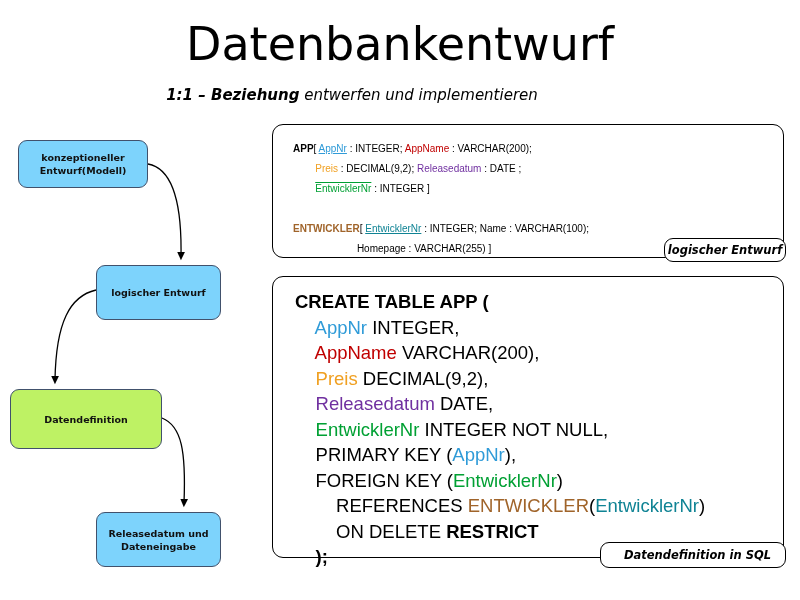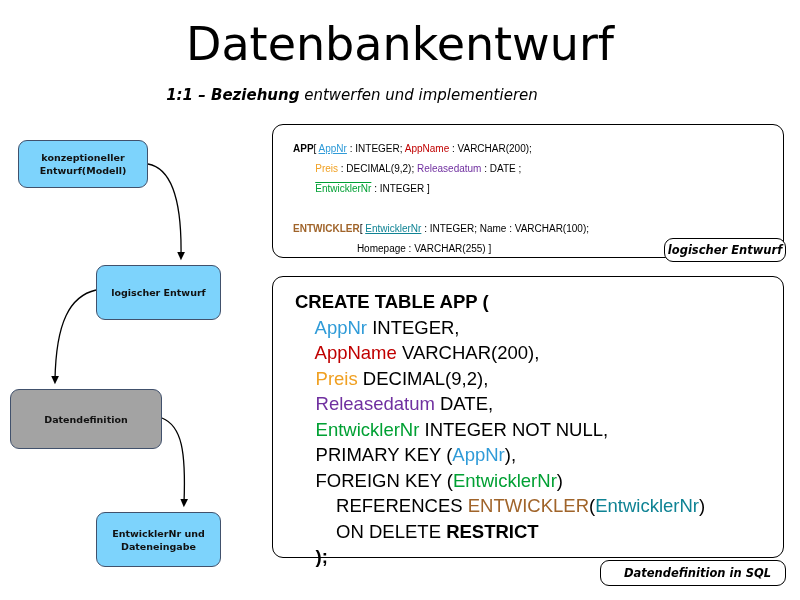--- a/index.html
+++ b/index.html
@@ -55,21 +55,21 @@
     justify-content: center;
     text-align: center;
     font-family: "DejaVu Sans", sans-serif;
     font-size: 9.5px;
     font-weight: bold;
     color: #111111;
     line-height: 13px;
     padding: 2px 6px;
   }
   .flow-box.blue  { background: #7dd3fc; }
-  .flow-box.green { background: #a3a3a3; align-items: center; }
+  .flow-box.green { background: #bef264; align-items: center; }
 
   #flow-konzept        { left: 18px;  top: 140px; width: 130px; height: 48px; }
   #flow-logisch        { left: 96px;  top: 265px; width: 125px; height: 55px; }
   #flow-datendef       { left: 10px;  top: 389px; width: 152px; height: 60px; }
   #flow-dateneingabe   { left: 96px;  top: 512px; width: 125px; height: 55px; }
 
   #flow-arrows {
     position: absolute;
     left: 0; top: 0;
     width: 260px; height: 600px;
@@ -119,21 +119,21 @@
     justify-content: center;
     font-family: "DejaVu Sans", sans-serif;
     font-size: 11.5px;
     font-weight: bold;
     font-style: italic;
     color: #000000;
     padding: 0 7px;
     white-space: nowrap;
   }
   #callout-logical { left: 664px; top: 238px; width: 122px; height: 24px; }
-  #callout-sql     { left: 600px; top: 560px; width: 186px; height: 26px; padding-left: 16px; }
+  #callout-sql     { left: 600px; top: 542px; width: 186px; height: 26px; padding-left: 16px; }
 </style>
 </head>
 <body>
 
 <div id="slide-title">Datenbankentwurf</div>
 
 <div id="slide-subtitle">
   <span class="strong">1:1 – Beziehung</span><span> entwerfen und implementieren</span>
 </div>
 
@@ -157,21 +157,21 @@
 
 <div id="flow-logisch" class="flow-box blue">
   <span>logischer Entwurf</span>
 </div>
 
 <div id="flow-datendef" class="flow-box green">
   <span>Datendefinition</span>
 </div>
 
 <div id="flow-dateneingabe" class="flow-box blue">
-  <span><span>EntwicklerNr und</span><br><span>Dateneingabe</span></span>
+  <span><span>Releasedatum und</span><br><span>Dateneingabe</span></span>
 </div>
 
 <div id="panel-logical" class="panel">
   <div id="logical-text" class="panel-body"><div><span style="color: rgb(0, 0, 0); font-weight: bold;">APP</span><span style="color: rgb(0, 0, 0);">[ </span><span style="color: rgb(47, 155, 216); text-decoration: underline;">AppNr</span><span style="color: rgb(0, 0, 0);"> : INTEGER; </span><span style="color: rgb(192, 0, 0);">AppName</span><span style="color: rgb(0, 0, 0);"> : VARCHAR(200);</span></div><div><span style="color: rgb(0, 0, 0);">        </span><span style="color: rgb(240, 160, 34);">Preis</span><span style="color: rgb(0, 0, 0);"> : DECIMAL(9,2); </span><span style="color: rgb(112, 48, 160);">Releasedatum</span><span style="color: rgb(0, 0, 0);"> : DATE ;</span></div><div><span style="color: rgb(0, 0, 0);">        </span><span style="color: rgb(0, 160, 51); text-decoration: overline;">EntwicklerNr</span><span style="color: rgb(0, 0, 0);"> : INTEGER ]</span></div><div><span style="color: rgb(0, 0, 0);"> </span></div><div><span style="color: rgb(160, 100, 42); font-weight: bold;">ENTWICKLER</span><span style="color: rgb(0, 0, 0);">[ </span><span style="color: rgb(15, 131, 148); text-decoration: underline;">EntwicklerNr</span><span style="color: rgb(0, 0, 0);"> : INTEGER; Name : VARCHAR(100);</span></div><div><span style="color: rgb(0, 0, 0);">                       Homepage : VARCHAR(255) ]</span></div></div>
 </div>
 <div id="callout-logical" class="callout">logischer Entwurf</div>
 
 <div id="panel-sql" class="panel">
   <div id="sql-text" class="panel-body"><div><span style="color: rgb(0, 0, 0); font-weight: bold;">CREATE TABLE APP (</span></div><div><span style="color: rgb(0, 0, 0);">    </span><span style="color: rgb(47, 155, 216);">AppNr</span><span style="color: rgb(0, 0, 0);"> INTEGER,</span></div><div><span style="color: rgb(0, 0, 0);">    </span><span style="color: rgb(192, 0, 0);">AppName</span><span style="color: rgb(0, 0, 0);"> VARCHAR(200),</span></div><div><span style="color: rgb(0, 0, 0);">    </span><span style="color: rgb(240, 160, 34);">Preis</span><span style="color: rgb(0, 0, 0);"> DECIMAL(9,2),</span></div><div><span style="color: rgb(0, 0, 0);">    </span><span style="color: rgb(112, 48, 160);">Releasedatum</span><span style="color: rgb(0, 0, 0);"> DATE,</span></div><div><span style="color: rgb(0, 0, 0);">    </span><span style="color: rgb(0, 160, 51);">EntwicklerNr</span><span style="color: rgb(0, 0, 0);"> INTEGER NOT NULL,</span></div><div><span style="color: rgb(0, 0, 0);">    PRIMARY KEY (</span><span style="color: rgb(47, 155, 216);">AppNr</span><span style="color: rgb(0, 0, 0);">),</span></div><div><span style="color: rgb(0, 0, 0);">    FOREIGN KEY (</span><span style="color: rgb(0, 160, 51);">EntwicklerNr</span><span style="color: rgb(0, 0, 0);">)</span></div><div><span style="color: rgb(0, 0, 0);">        REFERENCES </span><span style="color: rgb(160, 100, 42);">ENTWICKLER</span><span style="color: rgb(0, 0, 0);">(</span><span style="color: rgb(15, 131, 148);">EntwicklerNr</span><span style="color: rgb(0, 0, 0);">)</span></div><div><span style="color: rgb(0, 0, 0);">        ON DELETE </span><span style="color: rgb(0, 0, 0); font-weight: bold;">RESTRICT</span></div><div><span style="color: rgb(0, 0, 0); font-weight: bold;">    );</span></div></div>
 </div>

